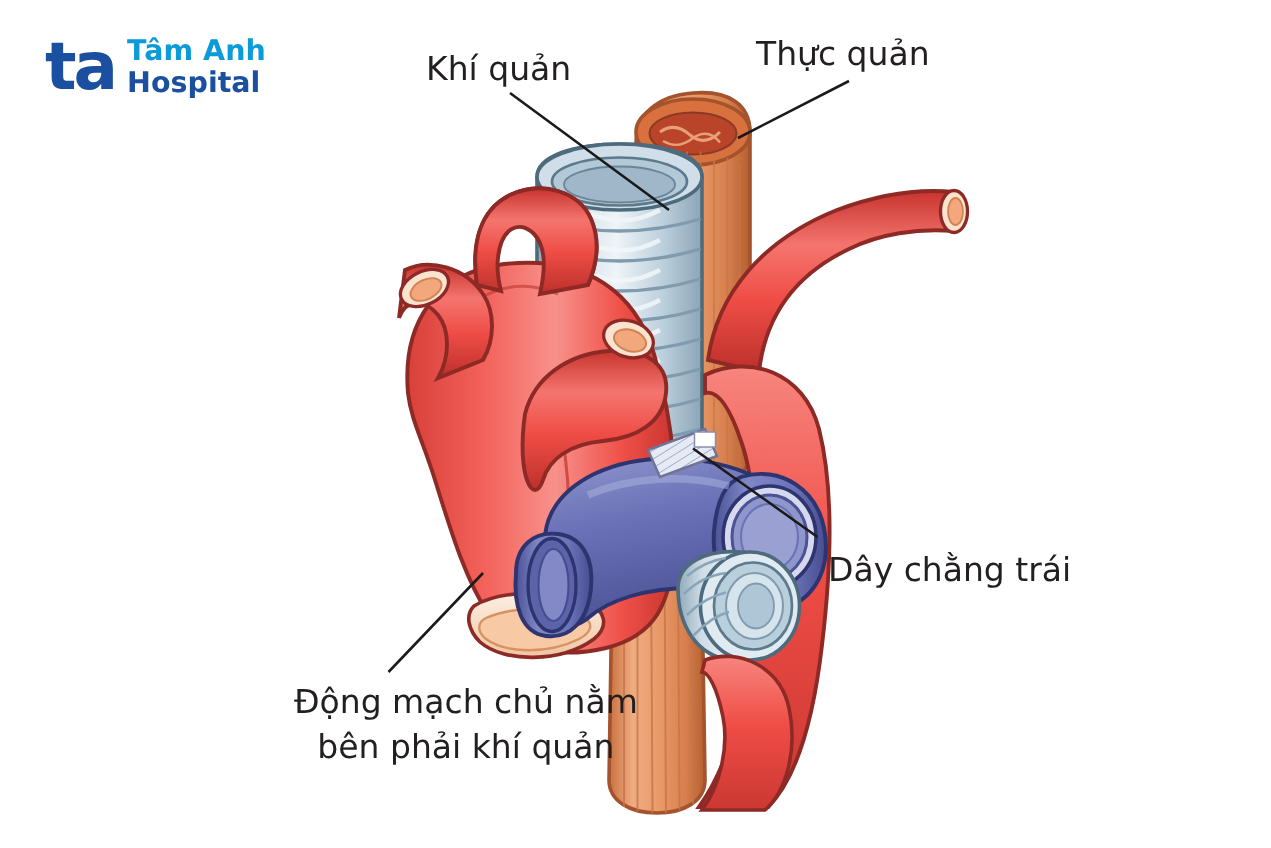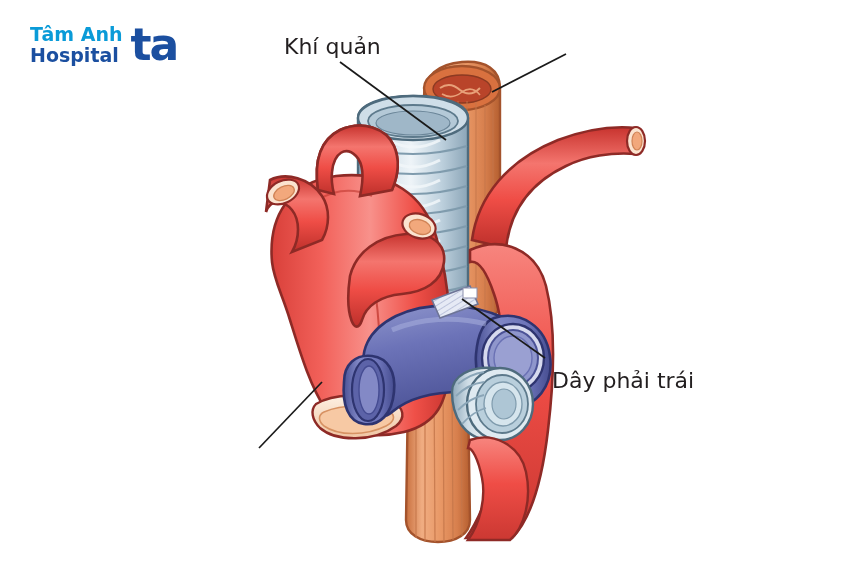--- a/index.html
+++ b/index.html
@@ -277,23 +277,26 @@
 
     <g stroke="#1a1a1a" stroke-width="1.7" fill="none">
       <line x1="340" y1="62" x2="446" y2="140"></line>
       <line x1="566" y1="54" x2="492" y2="92"></line>
       <line x1="545" y1="358" x2="462" y2="299"></line>
       <line x1="259" y1="448" x2="322" y2="382"></line>
     </g>
   </svg>
 
   <div id="logo">
+    <div id="logo-mark" style="color: rgb(27, 79, 160);">ta</div>
     <div id="logo-wordmark">
       <span style="color: rgb(10, 155, 216);">Tâm Anh</span>
       <span style="color: rgb(27, 79, 160);">Hospital</span>
     </div>
-    <div id="logo-mark" style="color: rgb(27, 79, 160);">ta</div>
   </div>
 
   <div class="anno" id="anno-trachea" style="left: 284px; top: 32px; color: rgb(35, 31, 32);">Khí quản</div>
-  <div class="anno" id="anno-ligament" style="left: 552px; top: 366px; color: rgb(35, 31, 32);">Dây phải trái</div>
+  <div class="anno" id="anno-esophagus" style="left: 504px; top: 22px; color: rgb(35, 31, 32);">Thực quản</div>
+  <div class="anno" id="anno-ligament" style="left: 552px; top: 366px; color: rgb(35, 31, 32);">Dây chằng trái</div>
+  <div class="anno center" id="anno-aorta" style="left: 196px; top: 454px; color: rgb(35, 31, 32);">Động mạch chủ nằm
+bên phải khí quản</div>
 
 </div>
 
 </body></html>

